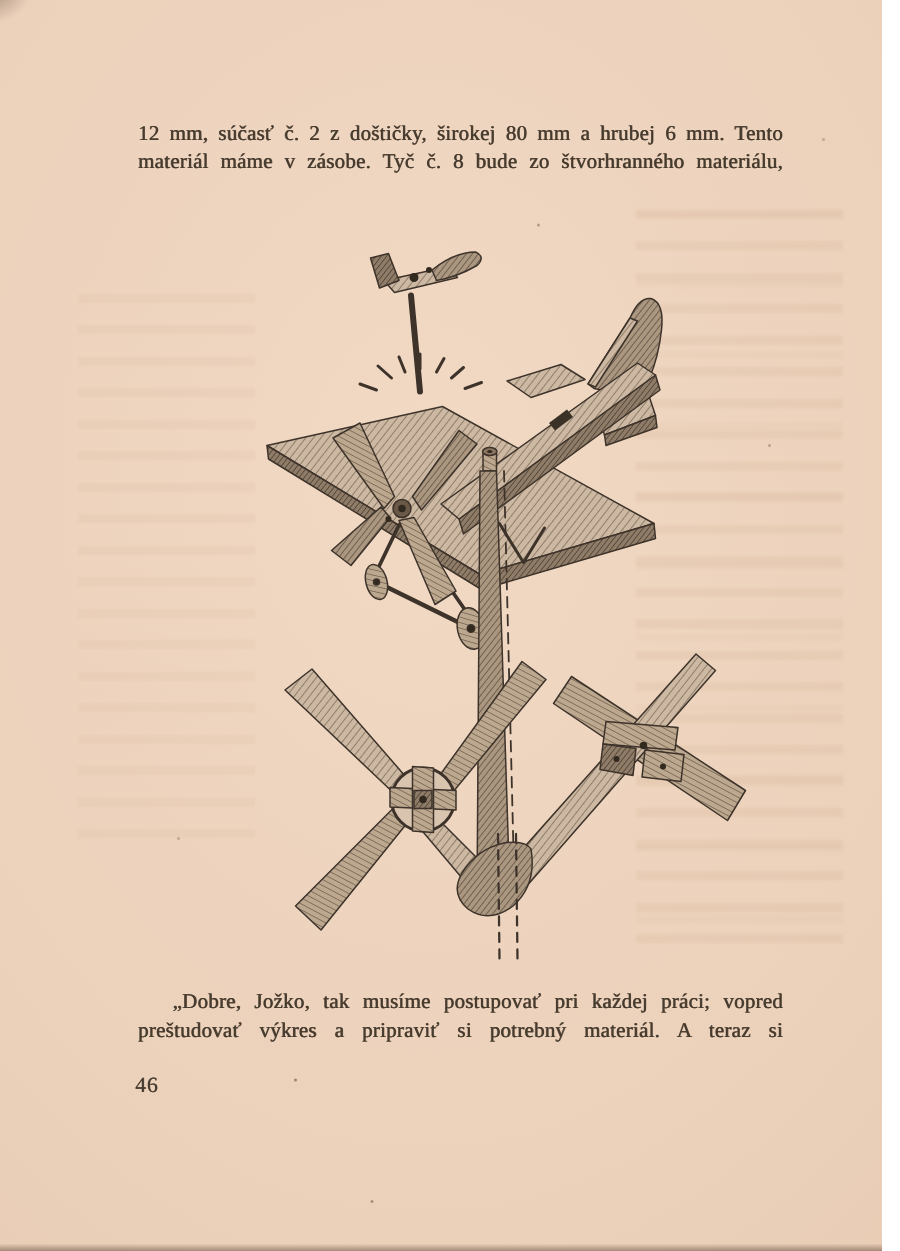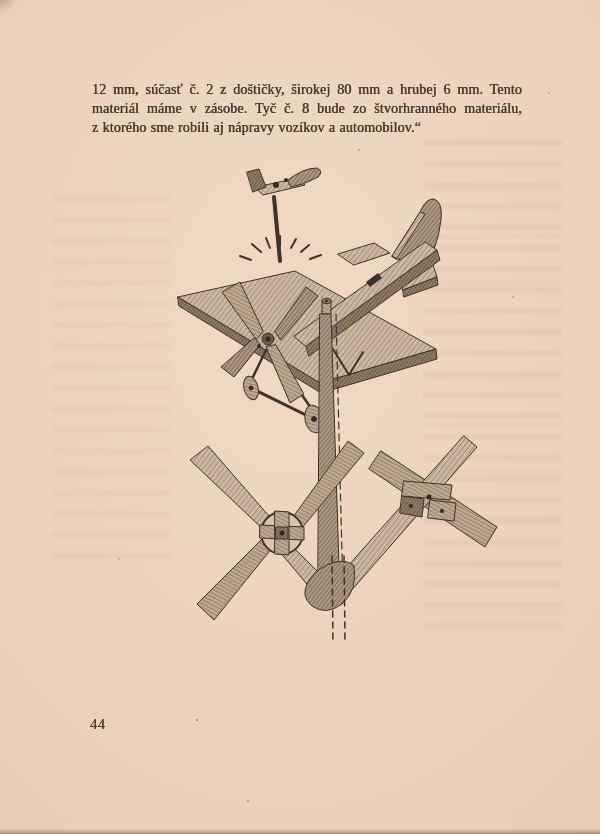--- a/index.html
+++ b/index.html
@@ -2,21 +2,20 @@
 <html><head>
 <meta charset="utf-8">
 <style>
   html,body{margin:0;padding:0;}
   .page{
     position:relative; width:588px; height:834px; overflow:hidden;
     background:
       radial-gradient(ellipse 130% 120% at 48% 38%, #f1d9c4 0%, #ebd0b9 55%, #e4c6ad 88%, #dcbda3 100%);
     font-family:"Liberation Serif","DejaVu Serif",serif;
     color:#473b2e;
-    padding-left:12px;
   }
   .page::after{ 
     content:""; position:absolute; left:0; right:0; bottom:0; height:5px;
     background:linear-gradient(180deg, rgba(90,70,55,0) 0%, rgba(90,70,55,.5) 100%);
     pointer-events:none;
   }
   .corner-smudge{
     position:absolute; left:-8px; top:-8px; width:30px; height:24px;
     background:radial-gradient(ellipse at 0 0, rgba(70,52,40,.45), rgba(70,52,40,0) 70%);
     pointer-events:none;
@@ -65,21 +64,20 @@
 <div class="page">
 
   <div class="corner-smudge"></div>
   <div class="specks"></div>
   <div class="ghost ghost-right"></div>
   <div class="ghost ghost-left"></div>
 
   <div class="para para-top">
     <div class="line-just">12 mm, súčasť č. 2 z doštičky, širokej 80 mm a hrubej 6 mm. Tento</div>
     <div class="line-just">materiál máme v zásobe. Tyč č. 8 bude zo štvorhranného materiálu,</div>
-    <div>z ktorého sme robili aj nápravy vozíkov a automobilov.“</div>
   </div>
 
   <svg class="figure" width="600" height="834" viewBox="0 0 600 834">
     <defs>
       <pattern id="hA" width="4" height="4" patternUnits="userSpaceOnUse" patternTransform="rotate(38)">
         <rect width="4" height="4" fill="#cdb9a3"></rect>
           <path d="M0 0 V4" stroke="#7b6a56" stroke-width="1"></path>
       </pattern>
       <pattern id="hB" width="3.2" height="3.2" patternUnits="userSpaceOnUse" patternTransform="rotate(38)">
         <rect width="3.2" height="3.2" fill="#ab9780"></rect>
@@ -190,16 +188,20 @@
 
       <g>
         <path d="M354,566 Q358,590 342,604 Q326,616 312,606 Q300,596 308,582 Q318,566 336,562 Q350,560 354,566 Z" fill="url(#hB)"></path>
         <path d="M332,556 L333,640" stroke-dasharray="6,5" stroke-width="1.5" fill="none"></path>
         <path d="M344,556 L345,640" stroke-dasharray="6,5" stroke-width="1.5" fill="none"></path>
       </g>
 
     </g>
   </svg>
 
-
-  <div class="page-number">44</div>
+  <div class="para para-bottom">
+    <div class="line-just indent">„Dobre, Jožko, tak musíme postupovať pri každej práci; vopred</div>
+    <div class="line-just">preštudovať výkres a pripraviť si potrebný materiál. A teraz si</div>
+  </div>
+
+  <div class="page-number">46</div>
 
 </div>
 
 </body></html>

